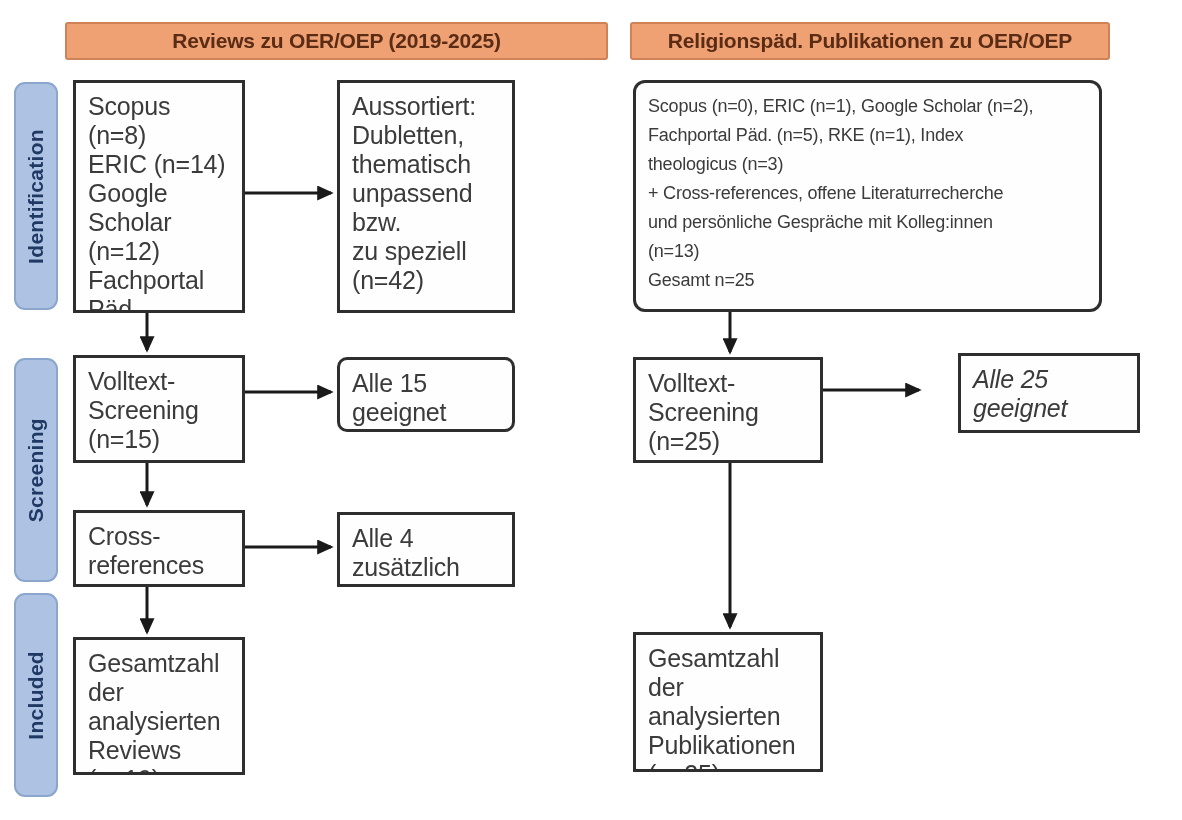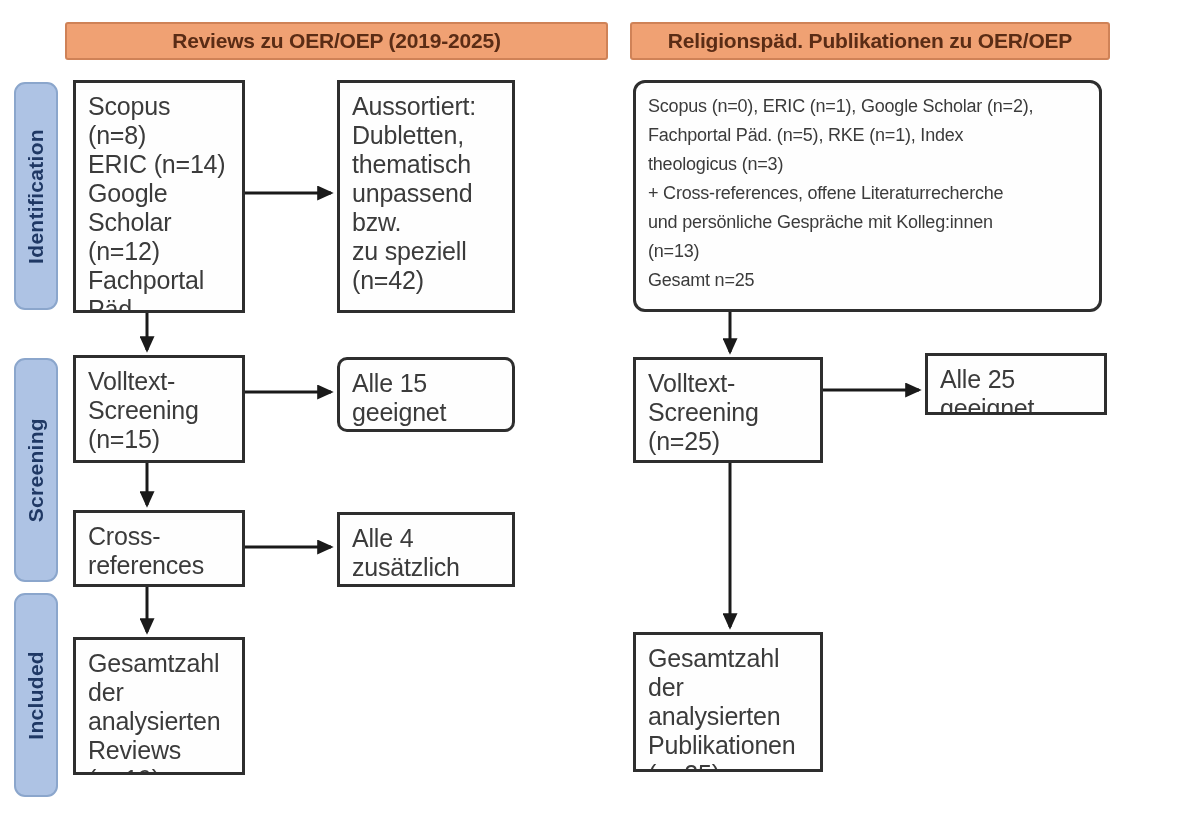--- a/index.html
+++ b/index.html
@@ -90,21 +90,21 @@
   <div class="box small-font" style="left:633px;top:80px;width:469px;height:232px;border-radius:12px;">Scopus (n=0), ERIC (n=1), Google Scholar (n=2),
 Fachportal Päd. (n=5), RKE (n=1), Index
 theologicus (n=3)
 + Cross-references, offene Literaturrecherche
 und persönliche Gespräche mit Kolleg:innen
 (n=13)
 Gesamt n=25</div>
   <div class="box" style="left:633px;top:357px;width:190px;height:106px;">Volltext-
 Screening
 (n=25)</div>
-  <div class="box" style="left:925px;top:353px;width:182px;height:62px;">Alle 25 geeignet</div>
+  <div class="box" style="left:958px;top:353px;width:182px;height:80px;font-style:italic;">Alle 25 geeignet</div>
   <div class="box" style="left:633px;top:632px;width:190px;height:140px;">Gesamtzahl der
 analysierten
 Publikationen
 (n=25)</div>
 
   <svg class="arrows" viewBox="0 0 1182 820">
     <defs>
       <marker id="ah" markerWidth="5.5" markerHeight="5" refX="4.6" refY="2.5" orient="auto">
         <path class="head" d="M0,0 L5.5,2.5 L0,5 z"></path>
       </marker>

